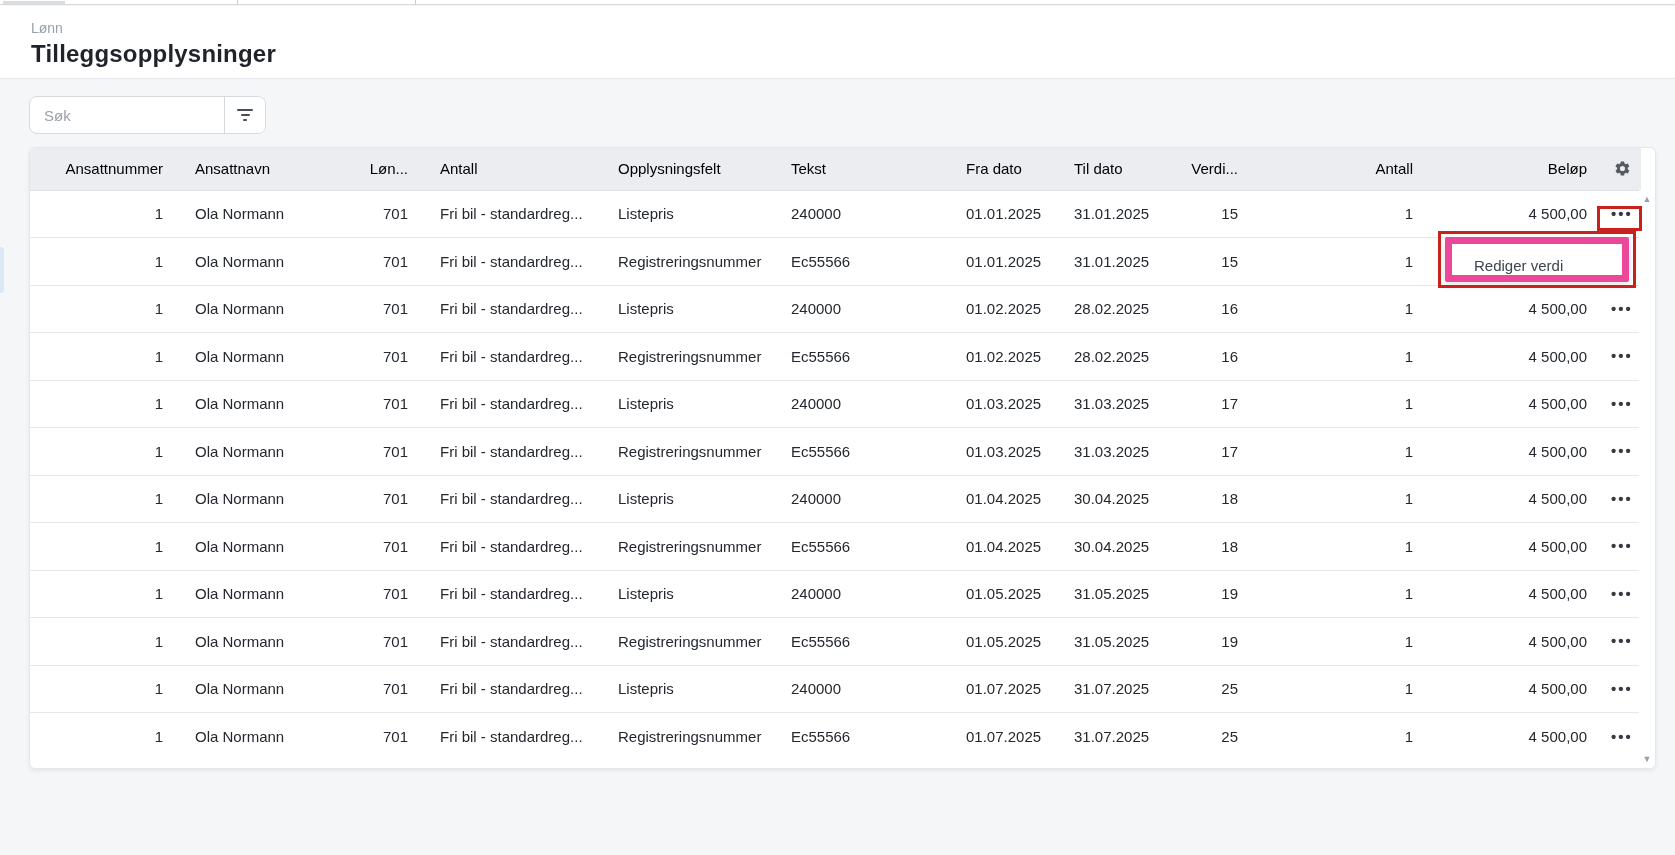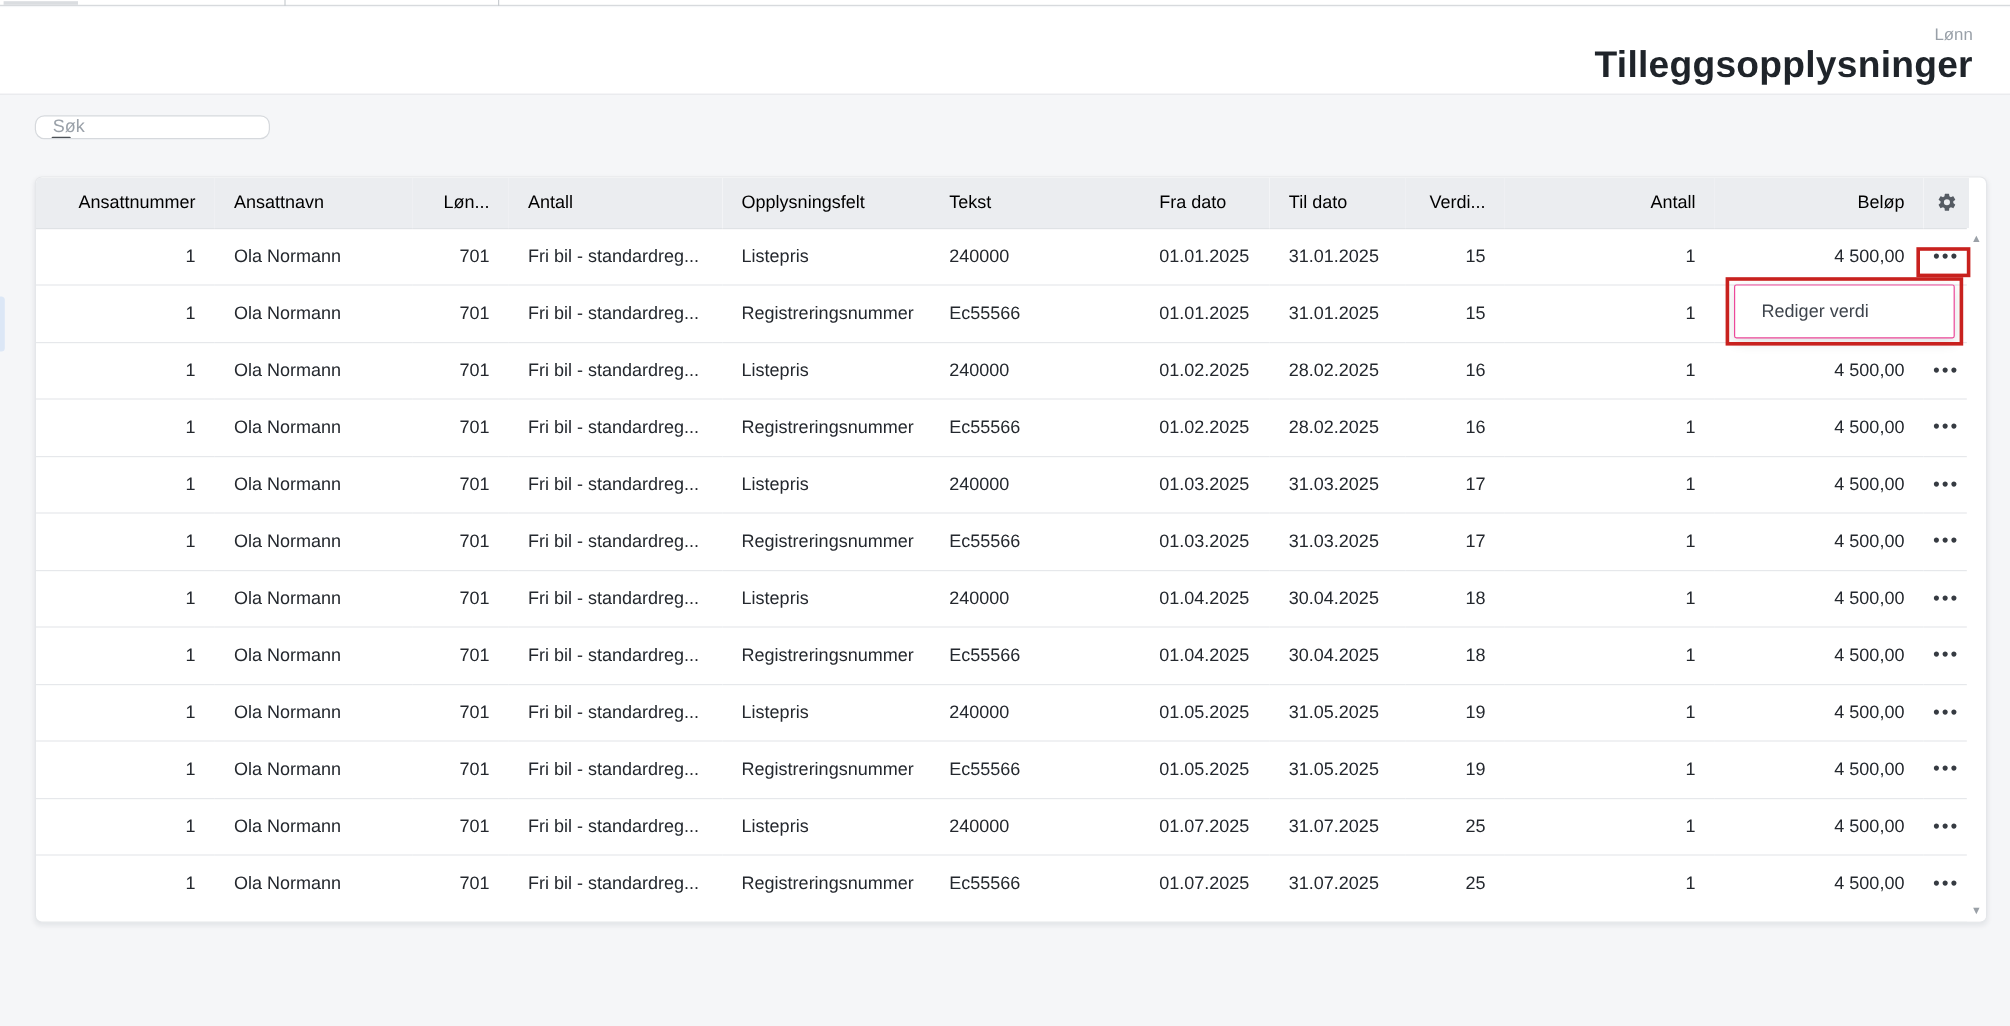--- a/index.html
+++ b/index.html
@@ -8,27 +8,27 @@
   body { position:relative; }
 
   
   .top-strip { position:absolute; left:0; top:0; width:1675px; height:5px;
     background:#ffffff; border-bottom:1px solid #d7dadd; }
   .top-strip .tab-divider { position:absolute; top:0; width:1px; height:5px; background:#c9cdd1; }
   .top-strip .tab-remnant { position:absolute; left:3px; top:1px; width:62px; height:3px; background:#dadde0; }
 
   
   .page-header { position:absolute; left:0; top:6px; width:1675px; height:73px;
-    background:#ffffff; border-bottom:1px solid #e5e7ea; padding:12px 31px 0 31px;text-align:right; }
+    background:#ffffff; border-bottom:1px solid #e5e7ea; padding:12px 31px 0 31px; }
   .breadcrumb { font-size:14px; color:#99a0a8; line-height:20px; }
-  .page-title { font-size:31px; font-weight:600; color:#1f242a; line-height:32px; letter-spacing:.2px; }
-
-  
-  .search-wrap { position:absolute; left:29px; top:96px; height:20px; display:flex;
-    background:#ffffff; border:1px solid #d6d9dd; border-radius:8px; overflow:hidden;flex-direction:column; }
+  .page-title { font-size:24px; font-weight:600; color:#1f242a; line-height:32px; letter-spacing:.2px; }
+
+  
+  .search-wrap { position:absolute; left:29px; top:96px; height:38px; display:flex;
+    background:#ffffff; border:1px solid #d6d9dd; border-radius:8px; overflow:hidden; }
   .search-input { width:194px; height:100%; border:none; outline:none; padding:0 14px;
     font-size:15px; color:#30353c; font-family:inherit; background:transparent; }
   .search-input::placeholder { color:#9aa1a9; }
   .filter-btn { width:41px; height:100%; border-left:1px solid #d6d9dd; background:#ffffff;
     display:flex; align-items:center; justify-content:center; cursor:pointer; }
   .filter-icon { display:flex; flex-direction:column; align-items:center; gap:3px; }
   .filter-icon i { display:block; background:#4a4f55; height:2px; border-radius:1px; }
   .filter-icon i:nth-child(1){ width:16px; } .filter-icon i:nth-child(2){ width:9px; }
   .filter-icon i:nth-child(3){ width:4px; }
 
@@ -55,21 +55,21 @@
   .vscroll .arrow { position:absolute; left:2px; width:12px; height:10px; font-size:9px;
     color:#9aa0a7; text-align:center; line-height:10px; cursor:pointer; }
   .vscroll .up { top:4px; } .vscroll .down { bottom:4px; }
 
   
   .edge-sliver { position:absolute; left:0; top:247px; width:4px; height:46px;
     background:#dce7f6; border-radius:0 3px 3px 0; }
 
   
   .context-menu { position:absolute; left:1445px; top:237px; width:184px; height:45px;
-    background:#ffffff; border:1px solid #ec4899; border-radius:2px;
+    background:#ffffff; border:7px solid #ec4899; border-radius:2px;
     box-shadow:0 3px 10px rgba(20,30,40,.13); z-index:5; }
   .context-menu .item { display:block; height:43px; line-height:43px; padding-left:22px;
     font-size:15px; color:#3e444c; cursor:pointer; }
 
   
   .annotation { position:absolute; border:3px solid #c8211e; background:transparent; z-index:9; pointer-events:none; }
   .anno-ellipsis { left:1597px; top:206px; width:45px; height:25px; }
   .anno-menu { left:1438px; top:231px; width:198px; height:57px; }
 </style>
 </head>

